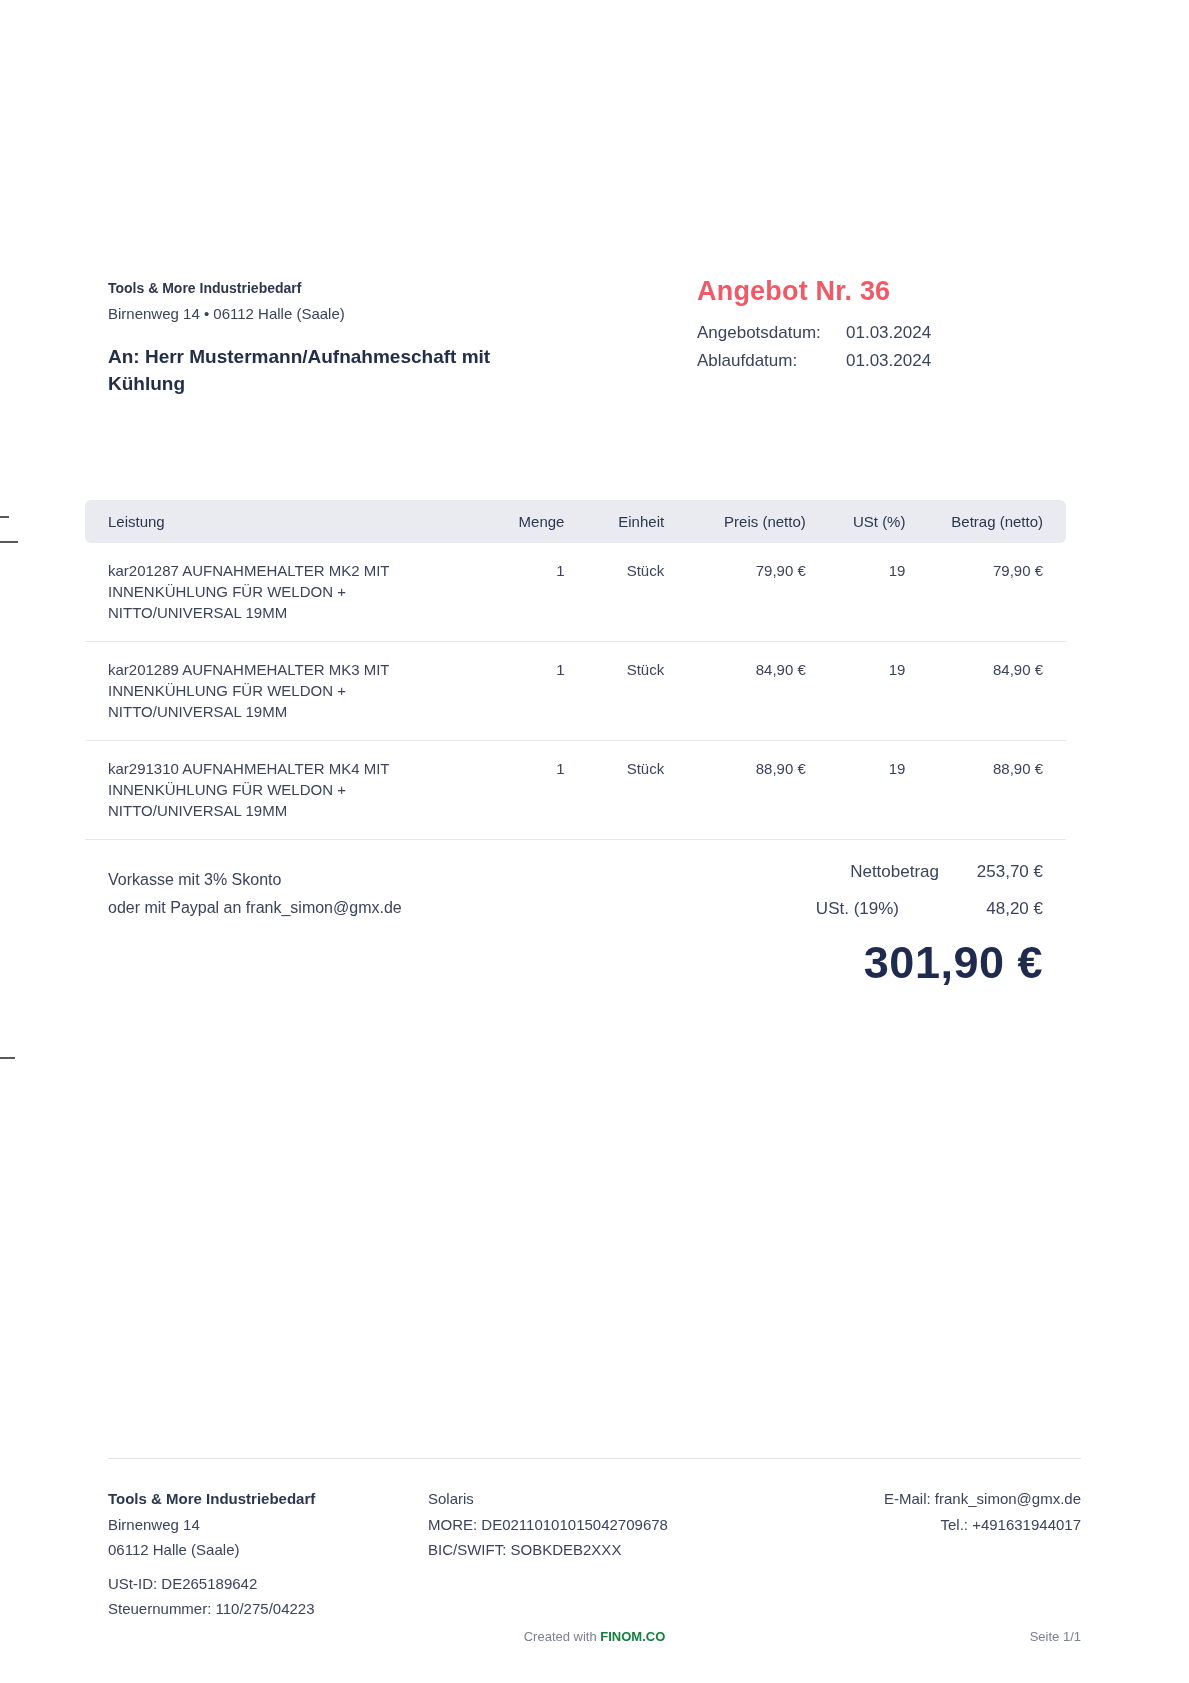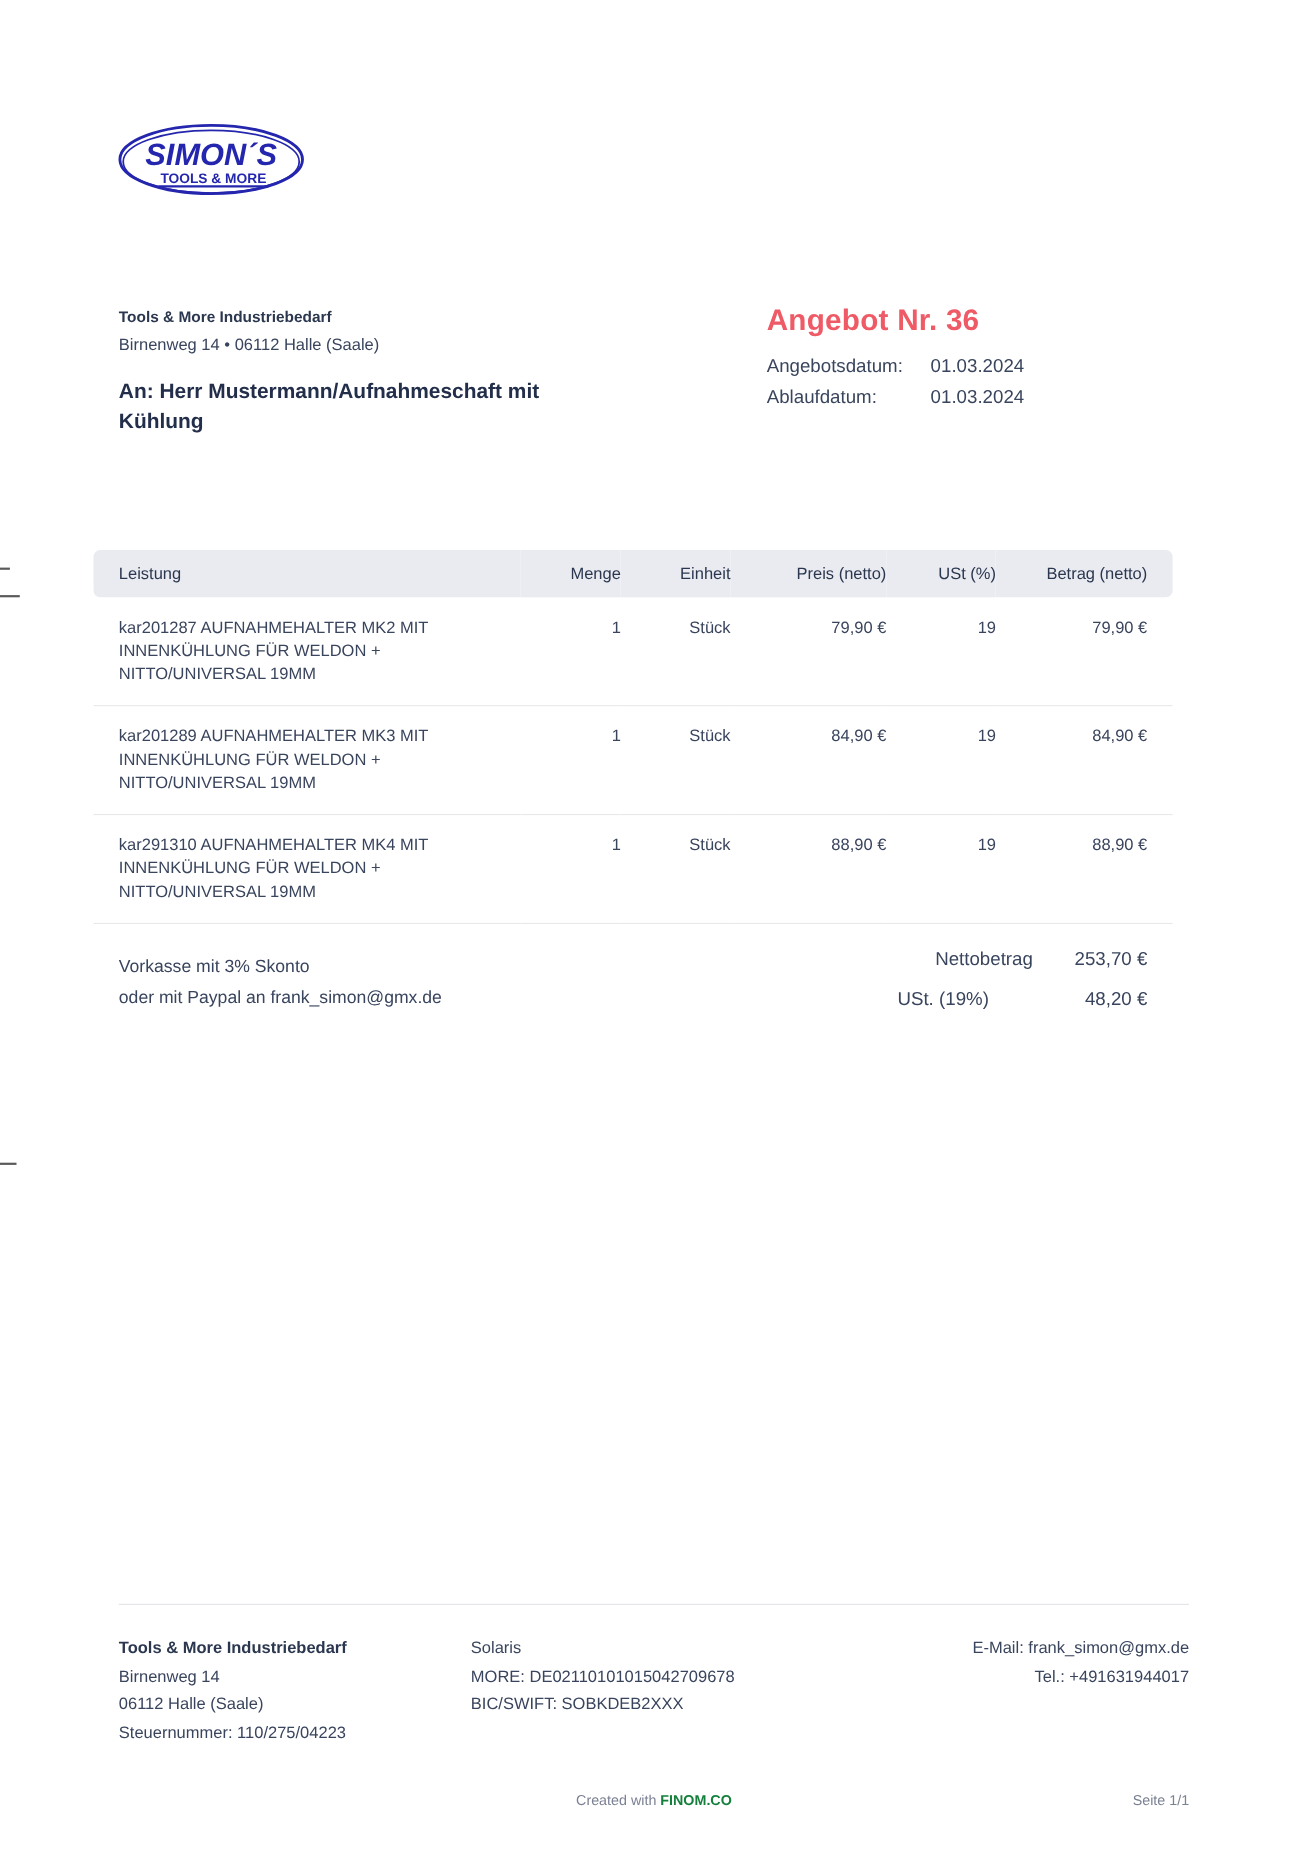--- a/index.html
+++ b/index.html
@@ -82,29 +82,20 @@
 </style>
 </head>
 <body>
 
 <div class="page">
 
   <div class="fold-mark m1"></div>
   <div class="fold-mark m2"></div>
   <div class="fold-mark m3"></div>
 
-  <div class="logo">
-    <svg width="176" height="72" viewBox="0 0 176 72">
-      <ellipse cx="88" cy="35" rx="83" ry="31" fill="none" stroke="#2526ae" stroke-width="2.6"></ellipse>
-      <ellipse cx="88" cy="37" rx="80" ry="28.5" fill="none" stroke="#2526ae" stroke-width="1.6"></ellipse>
-      <text class="logo-name" x="88" y="40" text-anchor="middle" font-size="28" fill="#2526ae">SIMON´S</text>
-      <text class="logo-sub" x="90" y="56" text-anchor="middle" font-size="12.5" fill="#2526ae">TOOLS &amp; MORE</text>
-      <line x1="40" y1="59.5" x2="140" y2="59.5" stroke="#2526ae" stroke-width="2"></line>
-    </svg>
-  </div>
 
   <div class="letter-head">
     <div class="sender-company">Tools &amp; More Industriebedarf</div>
     <div class="sender-address">Birnenweg 14 •  06112 Halle (Saale)</div>
     <div class="recipient">An: Herr Mustermann/Aufnahmeschaft mit Kühlung</div>
   </div>
 
   <div class="offer-block">
     <div class="offer-title">Angebot Nr. 36</div>
     <div class="offer-dates">
@@ -181,29 +172,31 @@
     </div>
     <div class="totals">
       <div class="trow">
         <span class="label">Nettobetrag</span>
         <span class="value">253,70 €</span>
       </div>
       <div class="trow vat">
         <span class="label">USt. (19%)</span>
         <span class="value">48,20 €</span>
       </div>
+      <div class="grand-total">301,90 €</div>
     </div>
   </div>
 
   <div class="footer">
     <div class="footer-cols">
       <div class="fcol-company">
         <div class="fcompany-name">Tools &amp; More Industriebedarf</div>
         <div>Birnenweg 14</div>
         <div>06112 Halle (Saale)</div>
+        <div class="ftax">USt-ID: DE265189642</div>
         <div>Steuernummer: 110/275/04223</div>
       </div>
       <div class="fcol-bank">
         <div>Solaris</div>
         <div>MORE: DE02110101015042709678</div>
         <div>BIC/SWIFT: SOBKDEB2XXX</div>
       </div>
       <div class="fcol-contact">
         <div>E-Mail: frank_simon@gmx.de</div>
         <div>Tel.: +491631944017</div>

